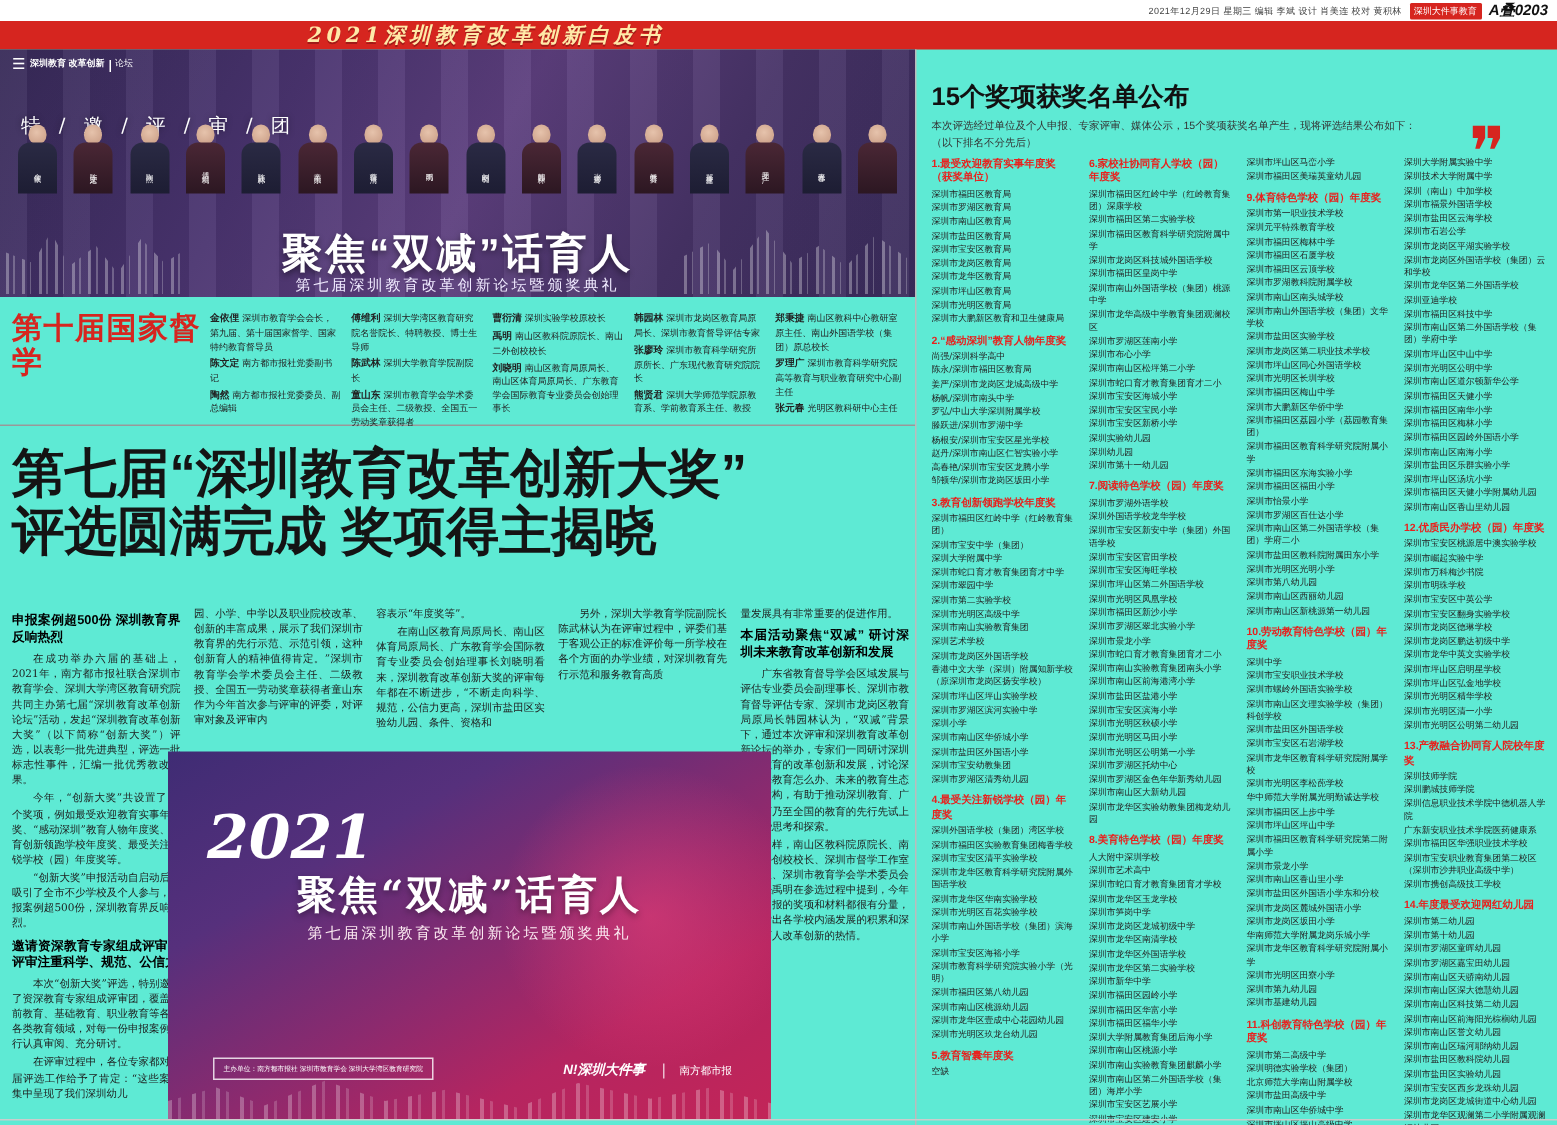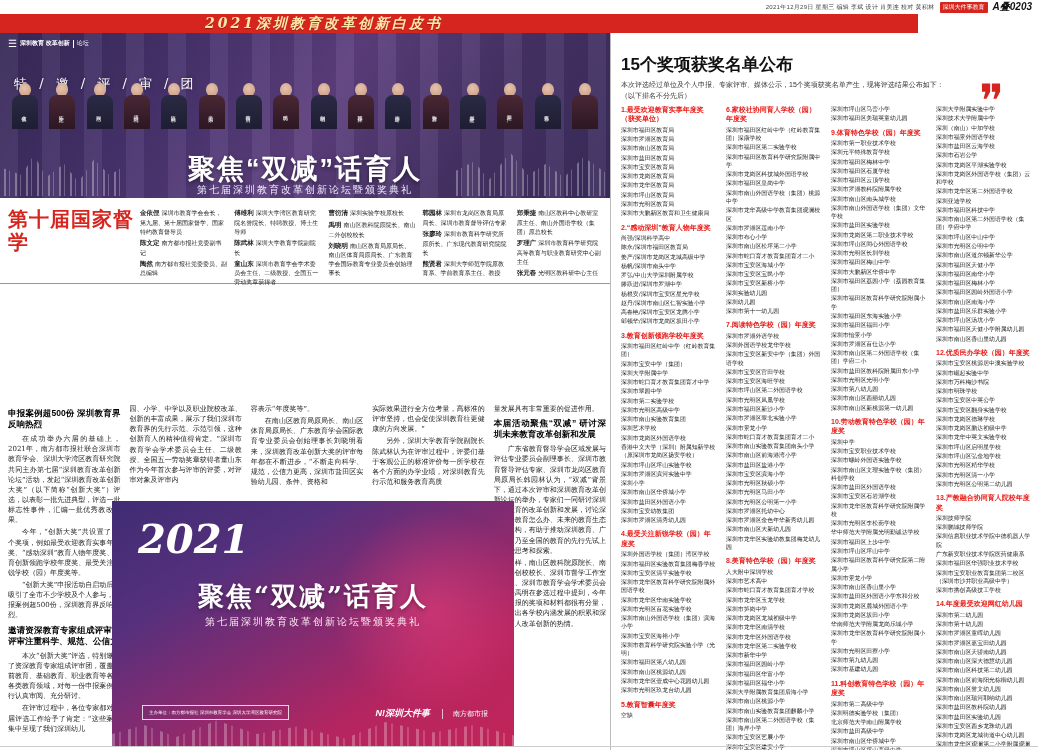--- a/index.html
+++ b/index.html
@@ -1,24 +1,24 @@
 <!DOCTYPE html>
 <html><head>
 <meta charset="utf-8">
 <style>
   html,body{margin:0;padding:0;background:#e8e8e8;}
-  .page{position:relative;width:1038px;height:750px;background:#ffffff;overflow:hidden;
+  .page{position:relative;width:1038px;height:750px;background:#5eead4;overflow:hidden;
         font-family:"Liberation Sans",sans-serif;color:#111;}
   
   .masthead{position:absolute;left:0;top:0;width:1038px;height:14px;background:#fff;
             display:flex;align-items:center;justify-content:flex-end;gap:5px;padding-right:6px;box-sizing:border-box;}
   .dateline{font-size:6px;color:#444;letter-spacing:.3px;}
   .ed-badge{background:#d6251f;color:#fff;font-size:6px;padding:1px 3px;border-radius:1px;}
   .page-no{font-size:10px;font-weight:bold;color:#111;font-style:italic;}
-  .red-banner{position:absolute;left:0;top:14px;width:918px;height:19px;background:#d6251f;}
+  .red-banner{position:absolute;left:0;top:14px;width:1038px;height:19px;background:#d6251f;}
   .red-banner .bt{position:absolute;left:205px;top:1px;font-size:14px;font-weight:bold;font-style:italic;
             color:#ffe9a8;letter-spacing:3px;text-shadow:0 1px 0 rgba(0,0,0,.25);font-family:"DejaVu Serif",serif;}
   
   .photo-banner{position:absolute;left:0;top:33px;width:610px;height:165px;overflow:hidden;
       background:linear-gradient(120deg,#372a58 0%,#4a3470 30%,#5d3f7e 52%,#473367 75%,#3a2c5c 100%);}
   .photo-banner:before{content:"";position:absolute;inset:0;
       background:repeating-linear-gradient(90deg,rgba(255,255,255,.05) 0 18px,rgba(0,0,0,.06) 18px 42px);}
   .pb-logo{position:absolute;left:8px;top:6px;display:flex;align-items:center;gap:3px;color:#fff;}
   .pb-logo .bars{font-size:10px;line-height:1;}
   .pb-logo .t{font-size:6px;line-height:1.2;font-weight:bold;}
@@ -58,21 +58,21 @@
   .art-cols{display:flex;gap:9px;height:100%;}
   .art-col{flex:1;font-size:7px;line-height:1.45;text-align:justify;font-family:"DejaVu Serif",serif;color:#1c1c1c;}
   .art-col h4{font-family:"Liberation Sans",sans-serif;font-size:8.5px;margin:4px 0 4px;line-height:1.3;color:#000;}
   .art-col p{margin:0 0 2px;text-indent:2em;}
   .art-col p.ni{text-indent:0;}
   
   .poster{position:absolute;left:104px;top:97px;width:402px;height:245px;overflow:hidden;z-index:3;
       background:linear-gradient(150deg,#3f2c74 0%,#56307c 28%,#8c2a6e 55%,#b52560 75%,#c22558 100%);}
   .poster:before{content:"";position:absolute;right:-40px;top:10px;width:240px;height:200px;border-radius:50%;
       background:radial-gradient(circle,rgba(236,64,122,.55),transparent 65%);}
-  .poster .row1{position:absolute;left:26px;top:20px;display:flex;align-items:flex-start;gap:10px;color:#fff;justify-content:center;}
+  .poster .row1{position:absolute;left:26px;top:40px;display:flex;align-items:flex-start;gap:10px;color:#fff;justify-content:center;}
   .poster .y{font-size:40px;font-weight:bold;font-style:italic;line-height:.9;font-family:"DejaVu Serif",serif;}
   .poster .en{font-size:9px;letter-spacing:1px;line-height:1.5;padding-top:6px;}
   .poster .pt{position:absolute;left:0;right:0;top:78px;text-align:center;color:#fff;font-size:26px;font-weight:bold;
       letter-spacing:2px;font-family:"DejaVu Serif",serif;text-shadow:0 2px 4px rgba(0,0,0,.35);}
   .poster .ps{position:absolute;left:0;right:0;top:114px;text-align:center;color:#fbe9f1;font-size:10px;letter-spacing:2px;}
   .poster .box{position:absolute;left:30px;bottom:26px;border:1px solid rgba(255,255,255,.8);padding:3px 6px;
       color:#fff;font-size:4.5px;line-height:1.6;max-width:150px;}
   .poster .logos{position:absolute;right:26px;bottom:26px;display:flex;gap:12px;align-items:center;color:#fff;}
   .poster .lg1{font-weight:bold;font-size:9px;font-style:italic;}
   .poster .lg2{font-size:7px;border-left:1px solid rgba(255,255,255,.7);padding-left:10px;}
@@ -226,41 +226,44 @@
           <p><b>熊贤君</b><span>深圳大学师范学院原教育系、学前教育系主任、教授</span></p>
         </div>
         <div class="jury-col">
           <p><b>郑秉捷</b><span>南山区教科中心教研室原主任、南山外国语学校（集团）原总校长</span></p>
           <p><b>罗理广</b><span>深圳市教育科学研究院高等教育与职业教育研究中心副主任</span></p>
           <p><b>张元春</b><span>光明区教科研中心主任</span></p>
         </div>
       </div>
   </div>
 
+  <h1 class="headline">
+    <span>第七届“深圳教育改革创新大奖”</span><br>
+    <span>评选圆满完成 奖项得主揭晓</span>
+  </h1>
 
   <div class="article">
     <div class="art-cols">
         <div class="art-col">
           <h4>申报案例超500份 深圳教育界反响热烈</h4>
           <p>在成功举办六届的基础上，2021年，南方都市报社联合深圳市教育学会、深圳大学湾区教育研究院共同主办第七届“深圳教育改革创新论坛”活动，发起“深圳教育改革创新大奖”（以下简称“创新大奖”）评选，以表彰一批先进典型，评选一批标志性事件，汇编一批优秀教改成果。</p>
           <p>今年，“创新大奖”共设置了15个奖项，例如最受欢迎教育实事年度奖、“感动深圳”教育人物年度奖、教育创新领跑学校年度奖、最受关注新锐学校（园）年度奖等。</p>
           <p>“创新大奖”申报活动自启动后，吸引了全市不少学校及个人参与，申报案例超500份，深圳教育界反响热烈。</p>
           <h4>邀请资深教育专家组成评审团 评审注重科学、规范、公信力</h4>
           <p>本次“创新大奖”评选，特别邀请了资深教育专家组成评审团，覆盖学前教育、基础教育、职业教育等各级各类教育领域，对每一份申报案例进行认真审阅、充分研讨。</p>
           <p>在评审过程中，各位专家都对本届评选工作给予了肯定：“这些案例集中呈现了我们深圳幼儿</p>
         </div>
         <div class="art-col">
           <p class="ni">园、小学、中学以及职业院校改革、创新的丰富成果，展示了我们深圳市教育界的先行示范、示范引领，这种创新育人的精神值得肯定。”深圳市教育学会学术委员会主任、二级教授、全国五一劳动奖章获得者童山东作为今年首次参与评审的评委，对评审对象及评审内</p>
         </div>
         <div class="art-col">
           <p class="ni">容表示“年度奖等”。</p>
           <p>在南山区教育局原局长、南山区体育局原局长、广东教育学会国际教育专业委员会创始理事长刘晓明看来，深圳教育改革创新大奖的评审每年都在不断进步，“不断走向科学、规范，公信力更高，深圳市盐田区实验幼儿园、条件、资格和</p>
         </div>
         <div class="art-col">
-          <p class="ni">实际效果进行全方位考量，高标准的评审坚持，也会促使深圳教育往更健康的方向发展。”</p>
           <p>另外，深圳大学教育学院副院长陈武林认为在评审过程中，评委们基于客观公正的标准评价每一所学校在各个方面的办学业绩，对深圳教育先行示范和服务教育高质</p>
         </div>
         <div class="art-col">
           <p class="ni">量发展具有非常重要的促进作用。</p>
           <h4>本届活动聚焦“双减” 研讨深圳未来教育改革创新和发展</h4>
           <p>广东省教育督导学会区域发展与评估专业委员会副理事长、深圳市教育督导评估专家、深圳市龙岗区教育局原局长韩园林认为，“双减”背景下，通过本次评审和深圳教育改革创新论坛的举办，专家们一同研讨深圳未来教育的改革创新和发展，讨论深圳未来教育怎么办、未来的教育生态如何建构，有助于推动深圳教育、广东教育乃至全国的教育的先行先试上做一些思考和探索。</p>
           <p>同样，南山区教科院原院长、南山二外创校校长、深圳市督学工作室主持人、深圳市教育学会学术委员会副主任禹明在参选过程中提到，今年学校申报的奖项和材料都很有分量，可以看出各学校内涵发展的积累和深圳教育人改革创新的热情。</p>
         </div>
       </div>
 

